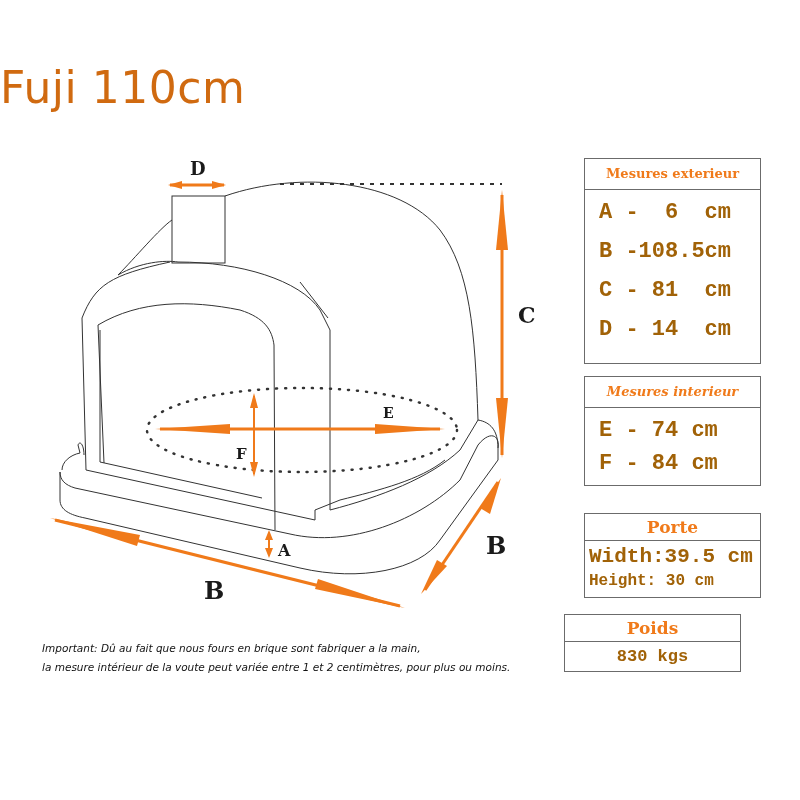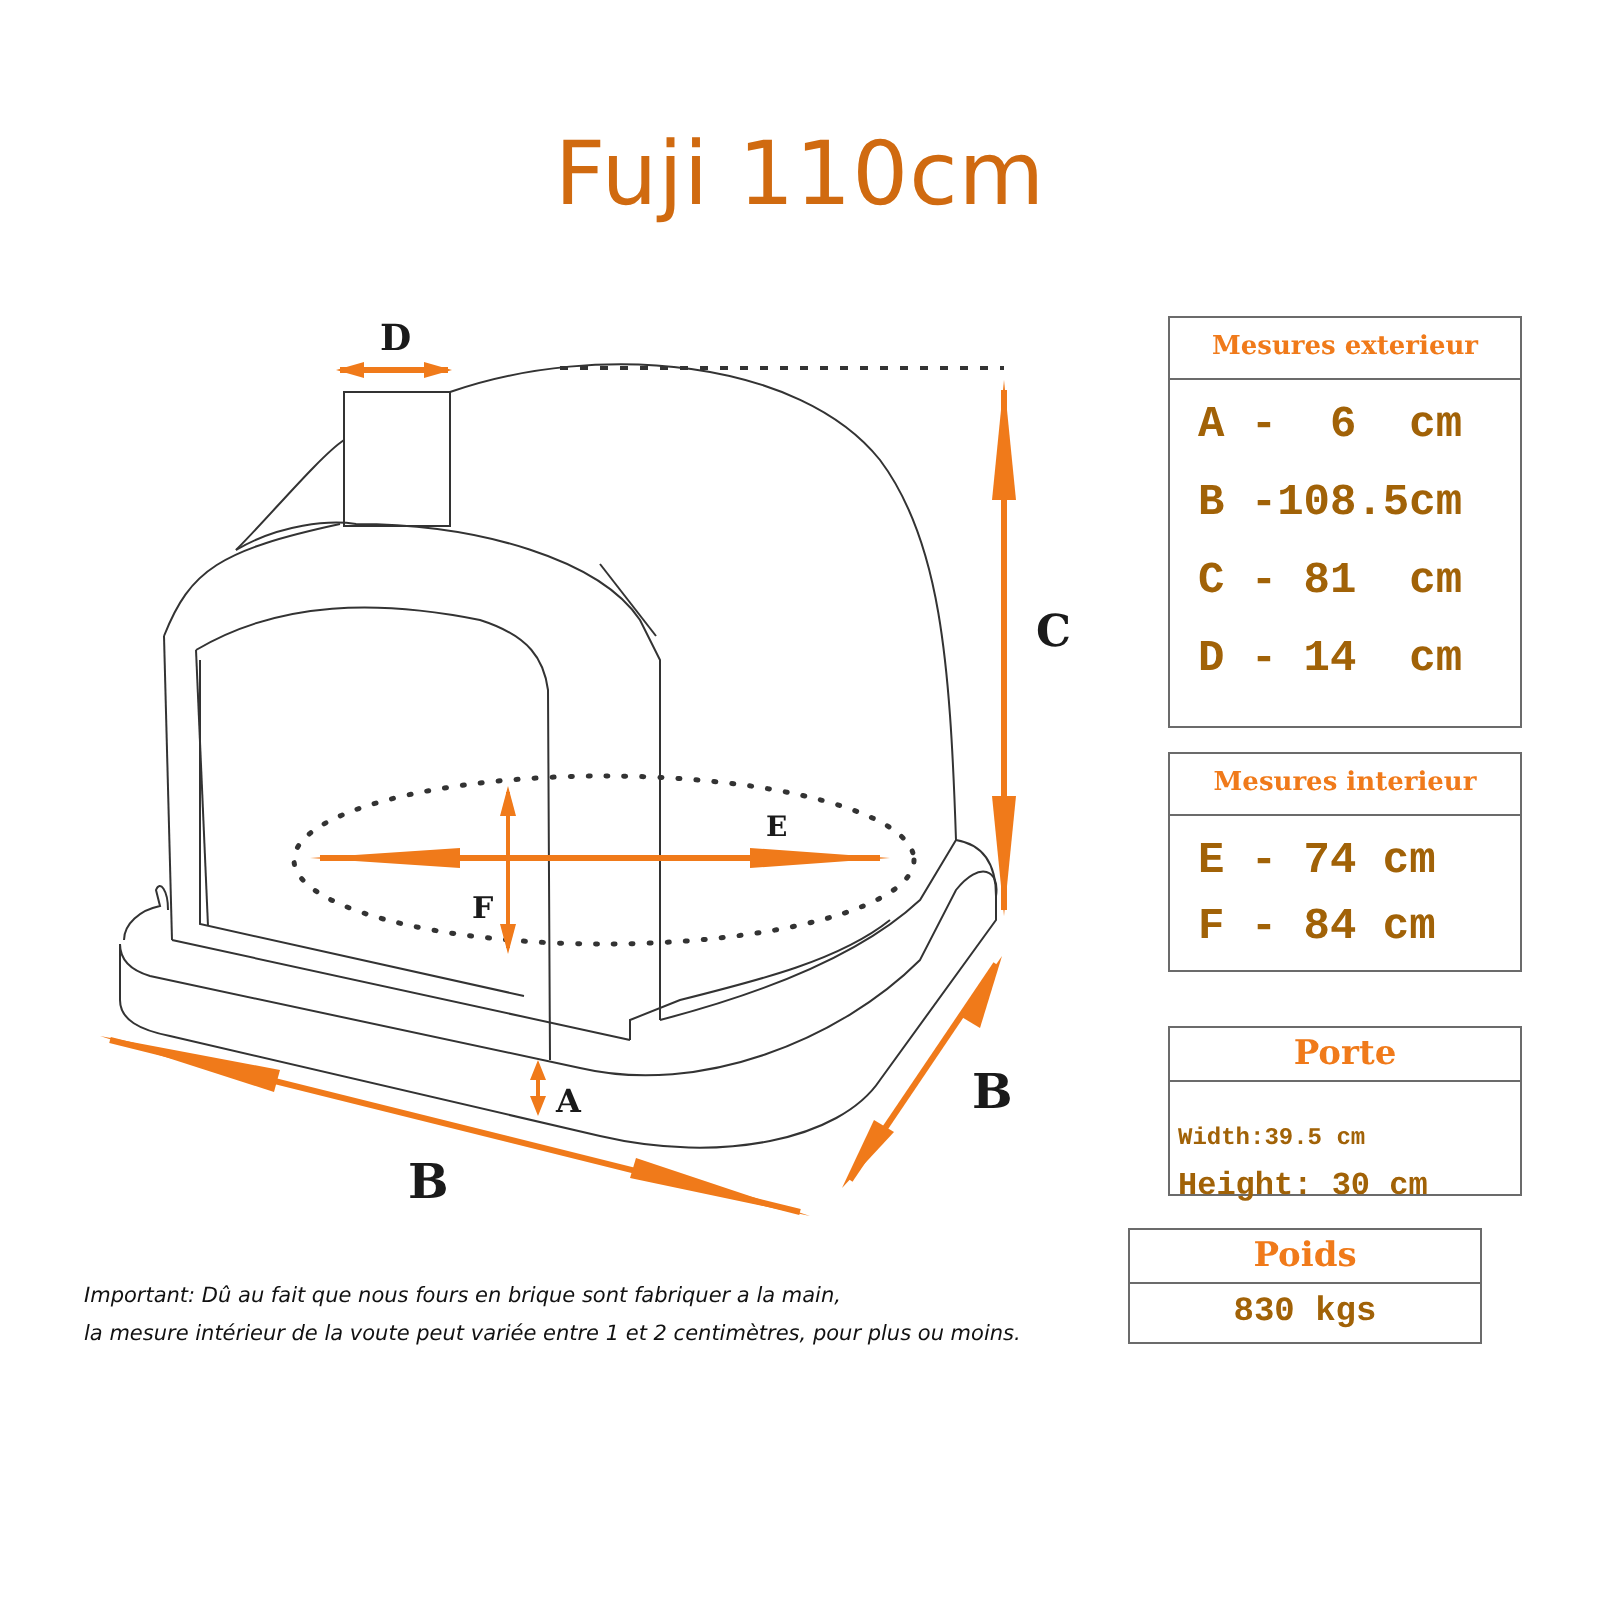--- a/index.html
+++ b/index.html
@@ -1,17 +1,17 @@
 <!DOCTYPE html>
 <html><head>
 <meta charset="utf-8">
 <style>
   html, body { margin:0; padding:0; background:#ffffff; }
   body { width:800px; height:800px; position:relative; overflow:hidden; font-family:"DejaVu Serif", serif; }
-  .title { position:absolute; left:0; top:62px; width:800px; text-align:center; font-family:"DejaVu Sans", sans-serif; font-size:44px; color:#d06a10; letter-spacing:0.5px; }
+  .title { position:absolute; left:0; top:62px; width:800px; text-align:left; font-family:"DejaVu Sans", sans-serif; font-size:44px; color:#d06a10; letter-spacing:0.5px; }
   .diagram { position:absolute; left:0; top:0; width:800px; height:800px; }
   .box { position:absolute; border:1.5px solid #6b6b6b; background:#fff; box-sizing:border-box; }
   .box .hdr { border-bottom:1.5px solid #6b6b6b; text-align:center; color:#f07a1a; font-family:"DejaVu Serif", serif; font-weight:bold; }
   .box .row { font-family:"Liberation Mono", monospace; font-weight:bold; color:#a16207; white-space:pre; }
   .note { position:absolute; left:42px; top:639px; font-family:"DejaVu Sans", sans-serif; font-style:italic; font-size:10.5px; color:#111; line-height:19px; }
   .lbl { font-family:"DejaVu Serif", serif; font-weight:bold; fill:#1a1a1a; }
 </style>
 </head>
 <body>
 
@@ -98,28 +98,28 @@
 
 <div class="box" style="left:584px; top:158px; width:177px; height:206px;">
   <div class="hdr" style="font-size:13px; height:30px; line-height:30px;">Mesures exterieur</div>
   <div class="row" style="font-size:22px; line-height:39px; padding-left:14px; margin-top:3px;">A -  6  cm</div>
   <div class="row" style="font-size:22px; line-height:39px; padding-left:14px;">B -108.5cm</div>
   <div class="row" style="font-size:22px; line-height:39px; padding-left:14px;">C - 81  cm</div>
   <div class="row" style="font-size:22px; line-height:39px; padding-left:14px;">D - 14  cm</div>
 </div>
 
 <div class="box" style="left:584px; top:376px; width:177px; height:110px;">
-  <div class="hdr" style="font-size:13px; height:30px; line-height:30px;">Mesures interieur</div>
+  <div class="hdr" style="font-size:13px; height:30px; line-height:30px;font-style:italic;">Mesures interieur</div>
   <div class="row" style="font-size:22px; line-height:33px; padding-left:14px; margin-top:6px;">E - 74 cm</div>
   <div class="row" style="font-size:22px; line-height:33px; padding-left:14px;">F - 84 cm</div>
 </div>
 
 <div class="box" style="left:584px; top:513px; width:177px; height:85px;">
   <div class="hdr" style="font-size:17px; height:26px; line-height:26px;">Porte</div>
-  <div class="row" style="font-size:12px; line-height:24px; padding-left:4px; margin-top:16px;">Width:39.5 cm</div>
+  <div class="row" style="font-size:21px; line-height:24px; padding-left:4px; margin-top:4px;">Width:39.5 cm</div>
   <div class="row" style="font-size:16px; line-height:24px; padding-left:4px;">Height: 30 cm</div>
 </div>
 
 <div class="box" style="left:564px; top:614px; width:177px; height:58px;">
   <div class="hdr" style="font-size:17px; height:26px; line-height:26px;">Poids</div>
   <div class="row" style="font-size:17px; line-height:30px; text-align:center;">830 kgs</div>
 </div>
 
 <div class="note">
   <div>Important: Dû au fait que nous fours en brique sont fabriquer a la main,</div>

